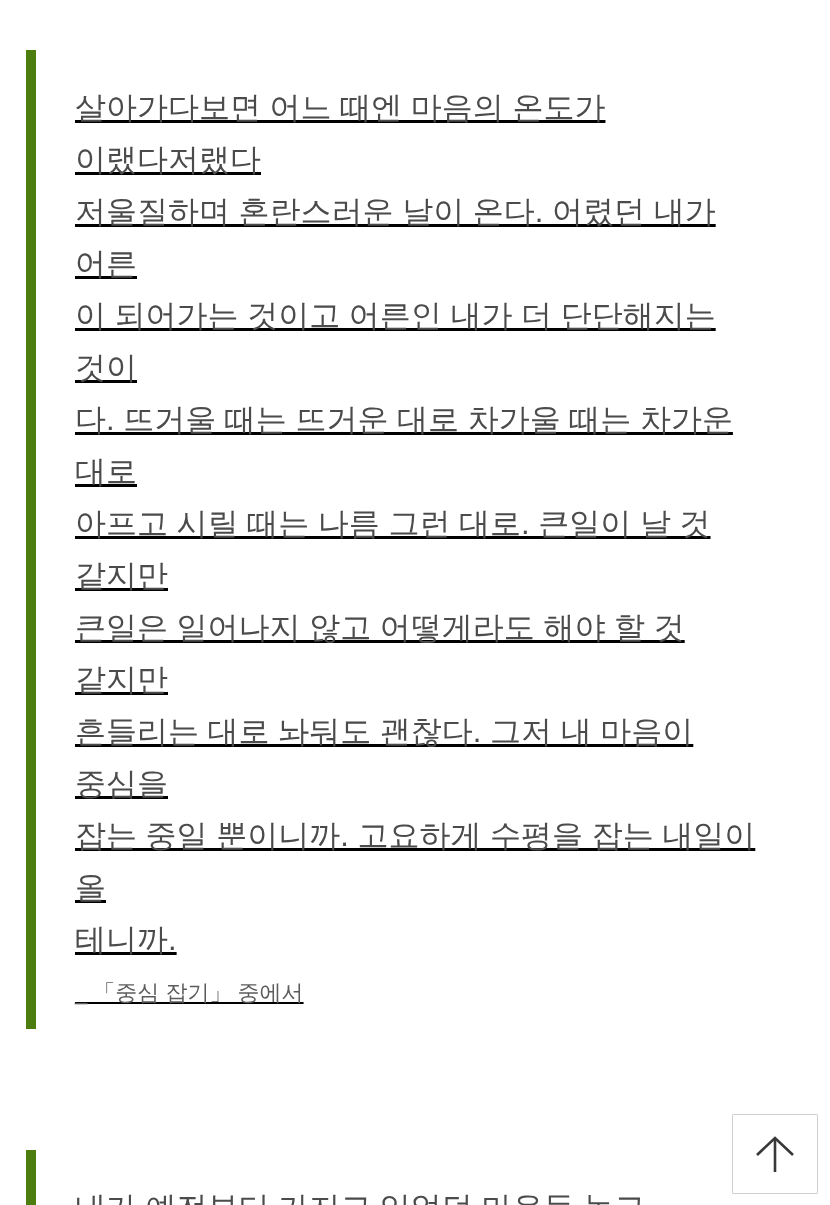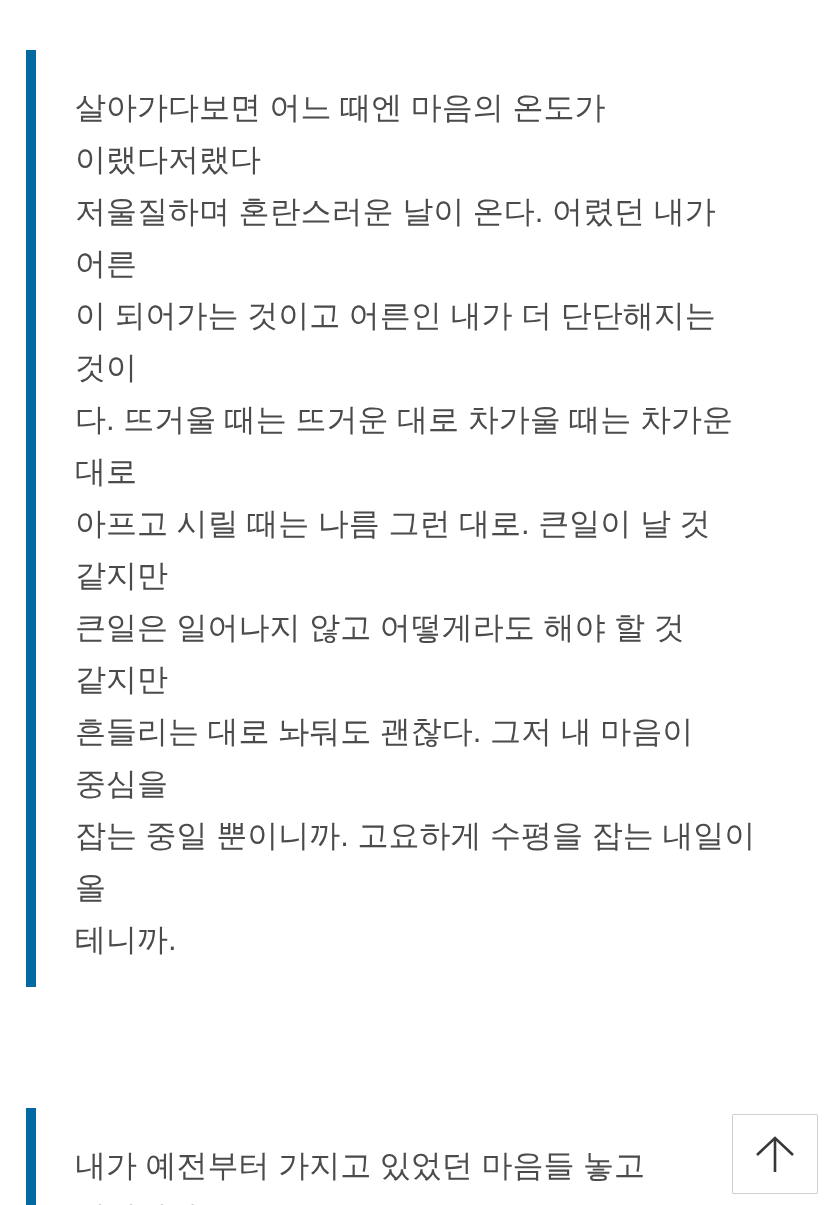--- a/index.html
+++ b/index.html
@@ -12,23 +12,24 @@
     background: #ffffff;
     font-family: "Liberation Sans", sans-serif;
     position: relative;
     overflow: hidden;
   }
   .content {
     padding-top: 50px;
   }
   blockquote.quote {
     margin: 0 26px;
-    border-left: 10px solid #0369a1;
+    border-left: 10px solid #4d7c0f;
     padding: 32px 40px 21px 39px;
     background: #ffffff;
+    text-decoration: underline;
   }
   blockquote.quote + blockquote.quote {
     margin-top: 121px;
   }
   .quote-text {
     margin: 0;
     font-size: 31px;
     line-height: 52px;
     color: #4b4b4b;
     white-space: pre-line;
@@ -67,20 +68,21 @@
   <blockquote class="quote">
     <p class="quote-text">살아가다보면 어느 때엔 마음의 온도가 이랬다저랬다
 저울질하며 혼란스러운 날이 온다. 어렸던 내가 어른
 이 되어가는 것이고 어른인 내가 더 단단해지는 것이
 다. 뜨거울 때는 뜨거운 대로 차가울 때는 차가운 대로
 아프고 시릴 때는 나름 그런 대로. 큰일이 날 것 같지만
 큰일은 일어나지 않고 어떻게라도 해야 할 것 같지만
 흔들리는 대로 놔둬도 괜찮다. 그저 내 마음이 중심을
 잡는 중일 뿐이니까. 고요하게 수평을 잡는 내일이 올
 테니까.</p>
+    <p class="quote-source">_ 「중심 잡기」 중에서</p>
   </blockquote>
 
   <blockquote class="quote">
     <p class="quote-text">내가 예전부터 가지고 있었던 마음들 놓고 싶었지만
 차마 놓아지지 않았던 것들 오늘부로 놓아주세요. 괜
 찮을까 걱정되고 두려워도 아무 이유 없이 계속 떠올
 라도 느려도 되고 천천히 해도 괜찮으니 조금씩 조금
 씩 놓아주세요. 더 좋은 감정들이 내게 스며들게끔 마
 음의 공간을 비워주세요.</p>
 

